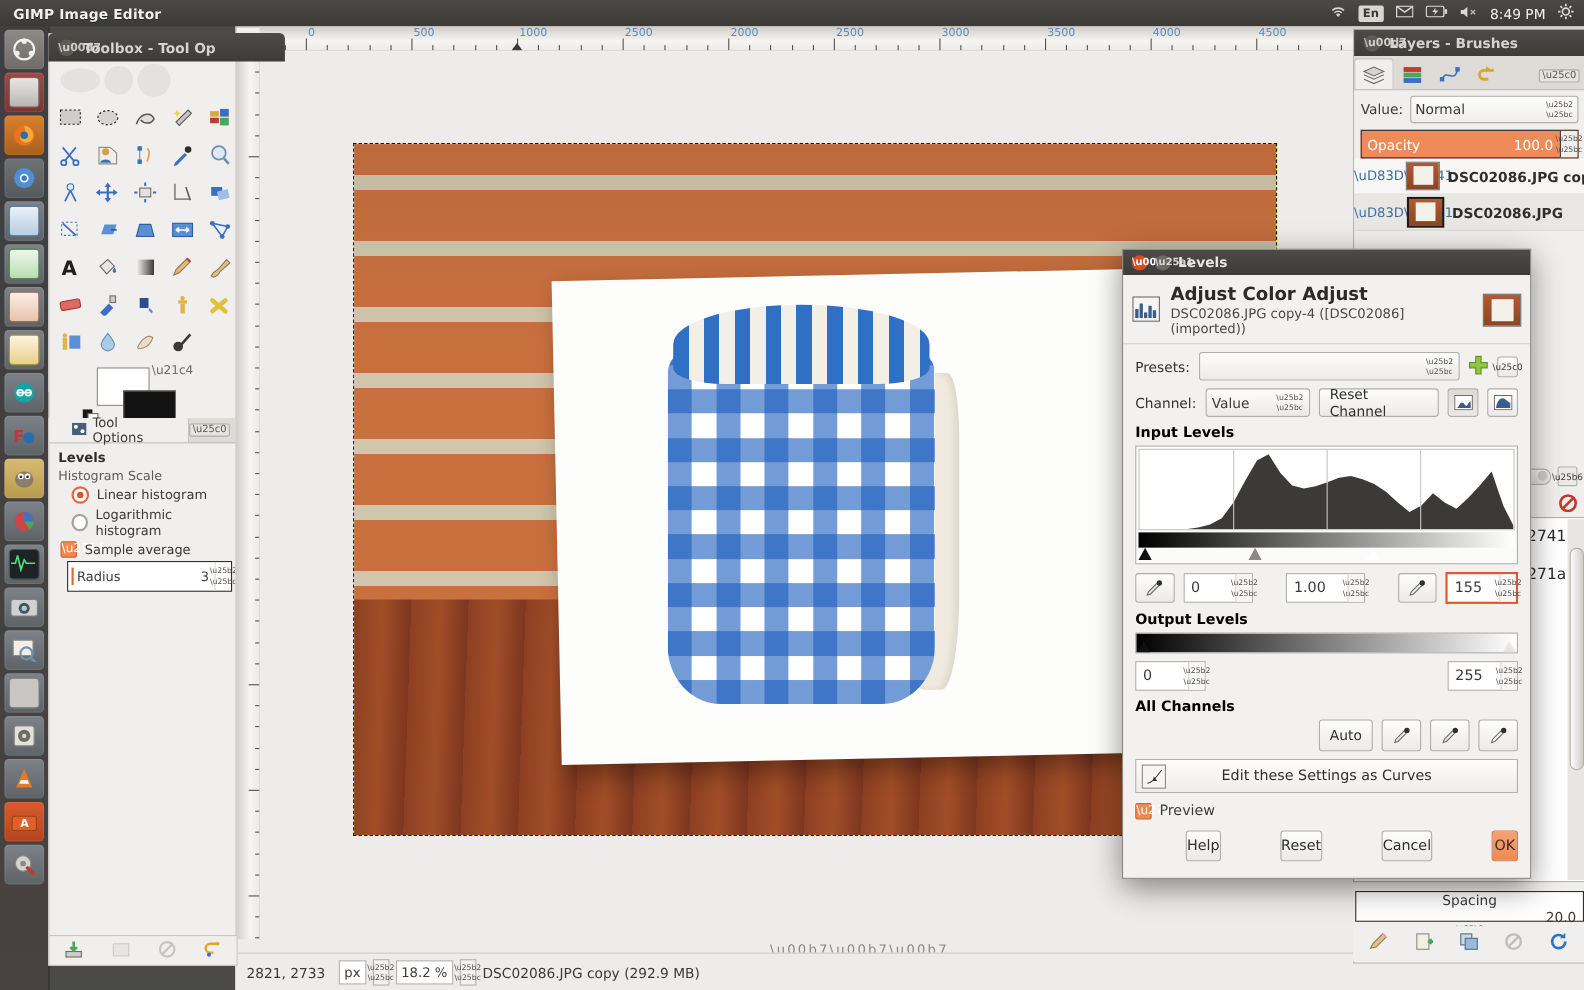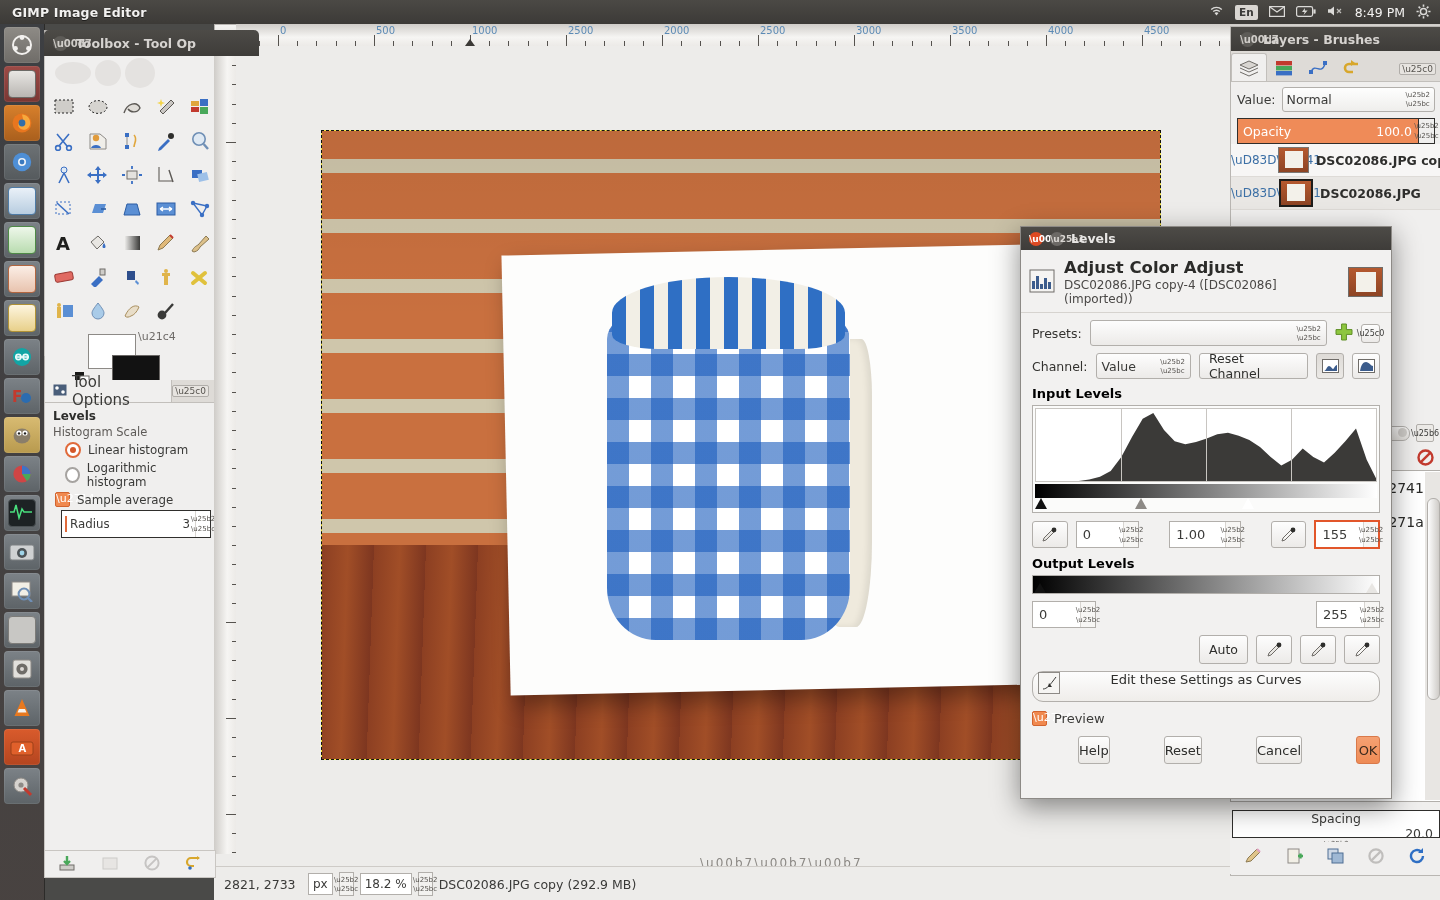--- a/index.html
+++ b/index.html
@@ -71,21 +71,21 @@
   #swapico{position:absolute;left:93px;top:2px;font-size:11px;color:#6e6b68;}
   #defsw{position:absolute;left:30px;top:44px;width:16px;height:14px;}
   
   #tooldock{
     position:absolute;left:44px;top:380px;width:170px;height:470px;background:#f0efee;
     border:1px solid #c9c6c2;border-top:none;
   }
   #tooldock-tabs{height:22px;background:#dedbd7;border-bottom:1px solid #c2bfbb;display:flex;align-items:center;}
   #tab-tooloptions{
     background:#f0efee;height:22px;display:flex;align-items:center;gap:5px;
-    padding:0 8px;border-right:1px solid #c2bfbb;font-size:15px;color:#3a3a38;
+    padding:0 20px;border-right:1px solid #c2bfbb;font-size:12px;color:#3a3a38;
   }
   #tooldock-tabs .collapse{margin-left:auto;margin-right:6px;font-size:9px;color:#57544f;
      border:1px solid #b0ada9;border-radius:2px;padding:0 2px;background:#e7e4e0;}
   #tooldock-body{padding:6px 8px 0 8px;}
   .to-head{font-weight:bold;font-size:12px;color:#2e2e2c;margin-bottom:2px;}
   .to-sub{color:#5d5a57;font-size:11.5px;margin:2px 0 3px 0;}
   .radio-row,.chk-row{display:flex;align-items:center;gap:7px;margin:3px 0 3px 12px;font-size:11.8px;}
   .radio{width:12px;height:12px;border-radius:50%;border:2px solid #e06a3b;background:#fff;
      display:flex;align-items:center;justify-content:center;}
   .radio i{width:6px;height:6px;border-radius:50%;background:#d4582a;display:block;}
@@ -259,22 +259,22 @@
   .spinbox .ar{margin-left:auto;width:14px;height:100%;display:flex;flex-direction:column;align-items:center;
      justify-content:center;gap:4px;border-left:1px solid #d7d4d0;background:#f7f6f4;}
   .spinbox .ar i{font-size:7px;line-height:6px;color:#55524e;font-style:normal;}
   .pickbtn{width:34px;height:25px;background:linear-gradient(#fdfdfd,#eceae8);border:1px solid #b2afab;
      border-radius:3px;display:flex;align-items:center;justify-content:center;}
   #outbar{height:17px;border:1px solid #b2afab;background:linear-gradient(90deg,#000,#fff);position:relative;}
   #outbar .ltri{position:absolute;left:1px;bottom:0;width:0;height:0;border-left:6px solid transparent;
      border-right:6px solid transparent;border-bottom:10px solid #111;}
   #outbar .rtri{position:absolute;right:1px;bottom:0;width:0;height:0;border-left:6px solid transparent;
      border-right:6px solid transparent;border-bottom:10px solid #e8e6e3;}
-  #curvesbtn{height:29px;background:linear-gradient(#fdfdfd,#efedea);border:1px solid #b2afab;border-radius:11px;
-     display:flex;justify-content:center;position:relative;font-size:13px;color:#2e2e2c;}
+  #curvesbtn{height:29px;background:linear-gradient(#fdfdfd,#efedea);border:1px solid #b2afab;border-radius:1px;
+     display:flex;align-items:center;justify-content:center;position:relative;font-size:13px;color:#2e2e2c;}
   #curvesbtn .ci{position:absolute;left:5px;width:20px;height:20px;border:1px solid #8d8a86;background:#f6f5f3;
      display:flex;align-items:center;justify-content:center;}
   #prev-row{display:flex;align-items:center;gap:7px;margin-top:9px;font-size:13px;}
   #btnrow{display:flex;gap:8px;margin-top:10px;}
   #btnrow .b{flex:1;height:26px;background:linear-gradient(#fdfdfd,#ebe9e6);border:1px solid #b2afab;
      border-radius:3px;display:flex;align-items:center;justify-content:center;font-size:13px;color:#2e2e2c;margin-left:46px;}
   #btnrow .b.ok{background:linear-gradient(#f5a173,#ee8b55);border-color:#d9794a;color:#3a2a1e;}
 </style>
 </head>
 <body>
@@ -1124,20 +1124,21 @@
           </span>
       </span>
       <span class="spinbox" style="width:56px;margin-left:auto">
         <span>255</span>
         <span class="ar">
             <i>\u25b2</i>
             <i>\u25bc</i>
           </span>
       </span>
     </div>
+    <div class="sect">All Channels</div>
     <div class="lv-row" style="justify-content:flex-end">
       <span class="lv-btn" style="height:27px">Auto</span>
       <span class="pickbtn" style="height:27px">
           <svg width="17" height="16" viewBox="0 0 17 16">
             <path d="M2 14l1-3 8-8 2 2-8 8z" fill="#e8e6e2" stroke="#6f6c68"></path>
             <circle cx="13" cy="3" r="2.4" fill="#2e2e2c"></circle>
           </svg>
         </span>
       <span class="pickbtn" style="height:27px">
           <svg width="17" height="16" viewBox="0 0 17 16">

